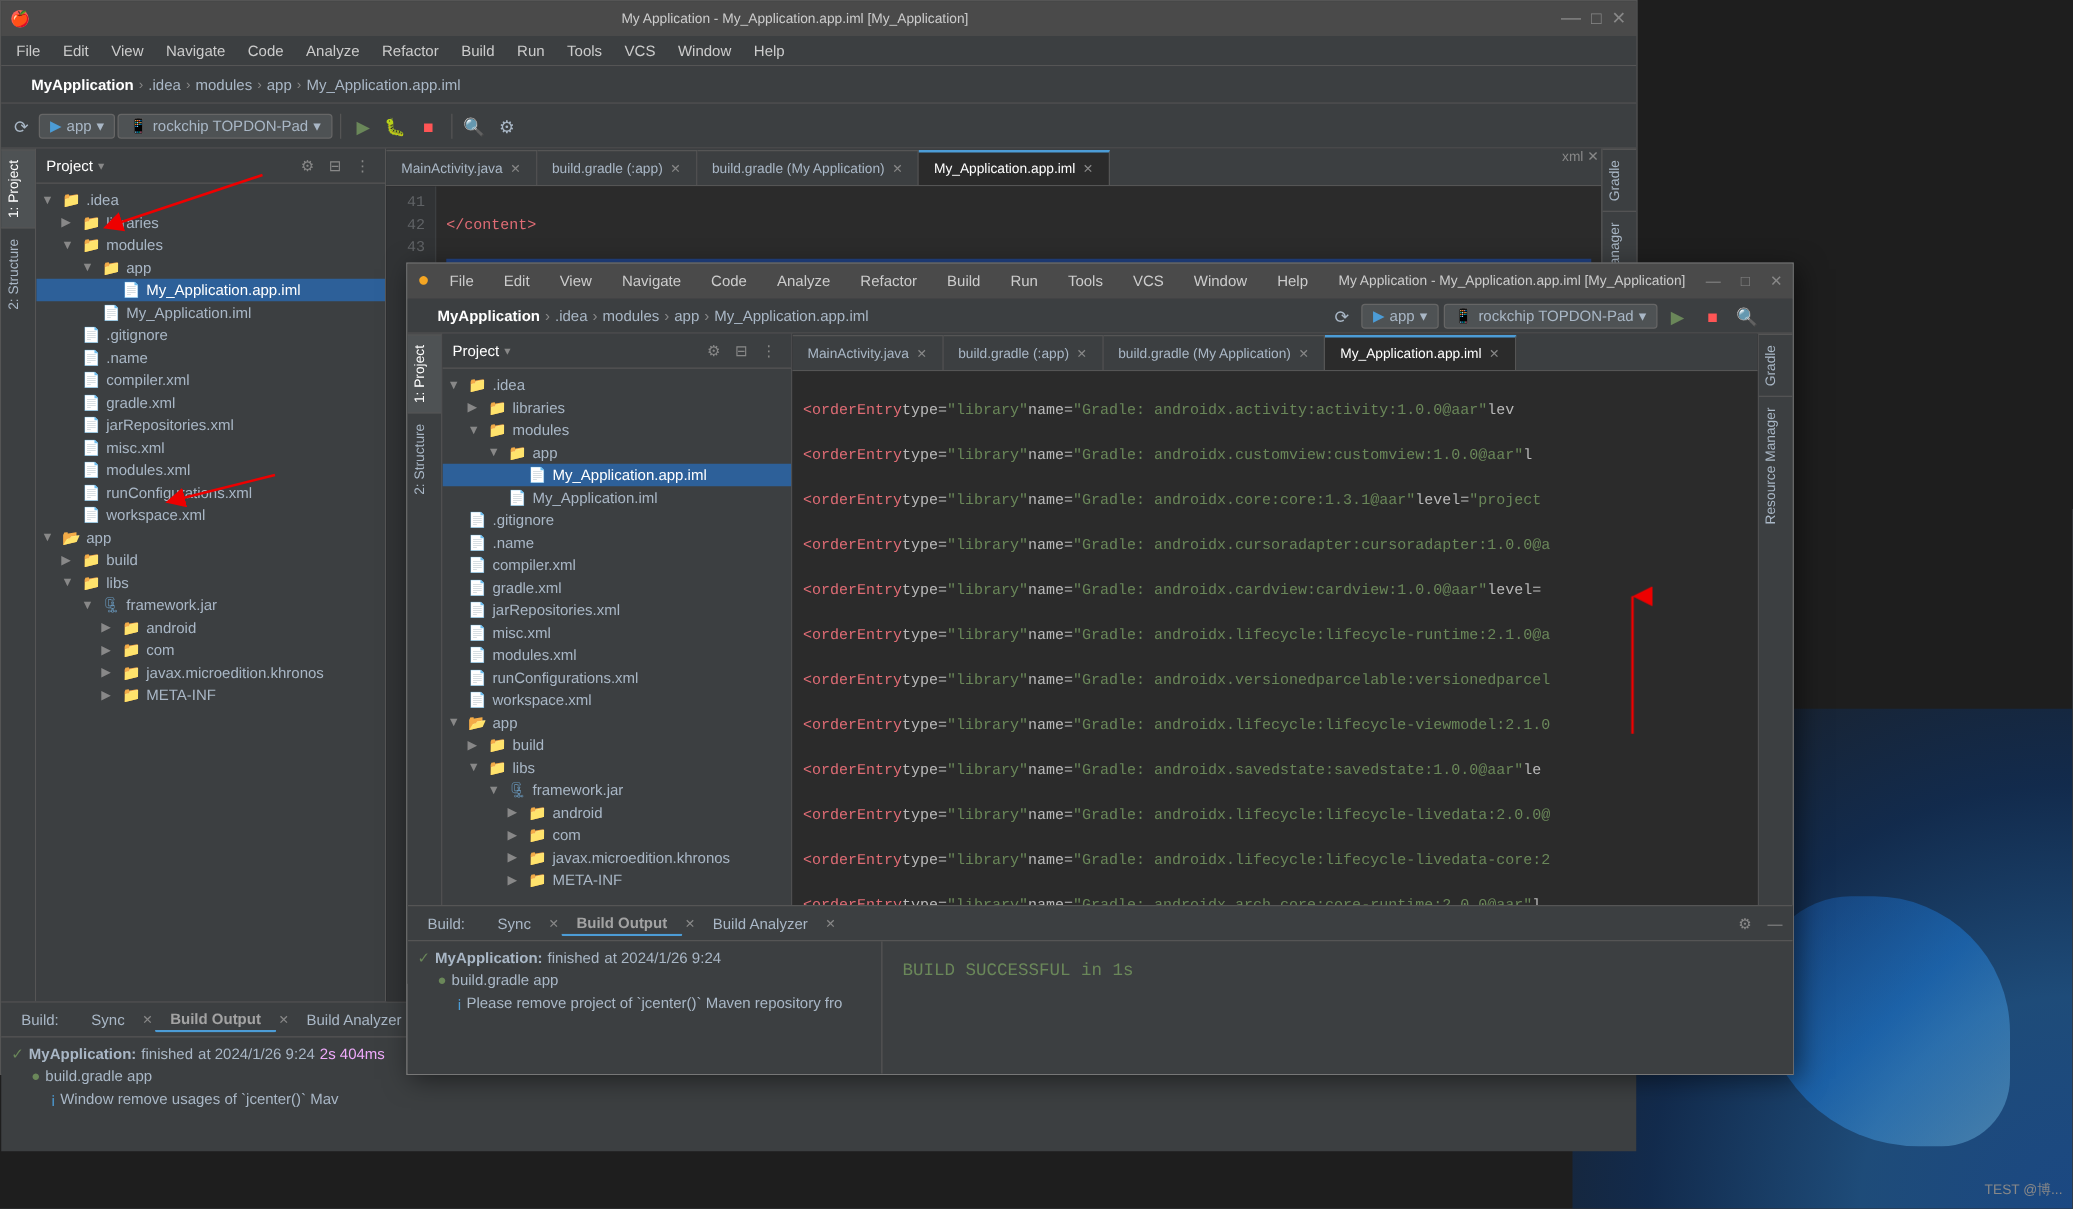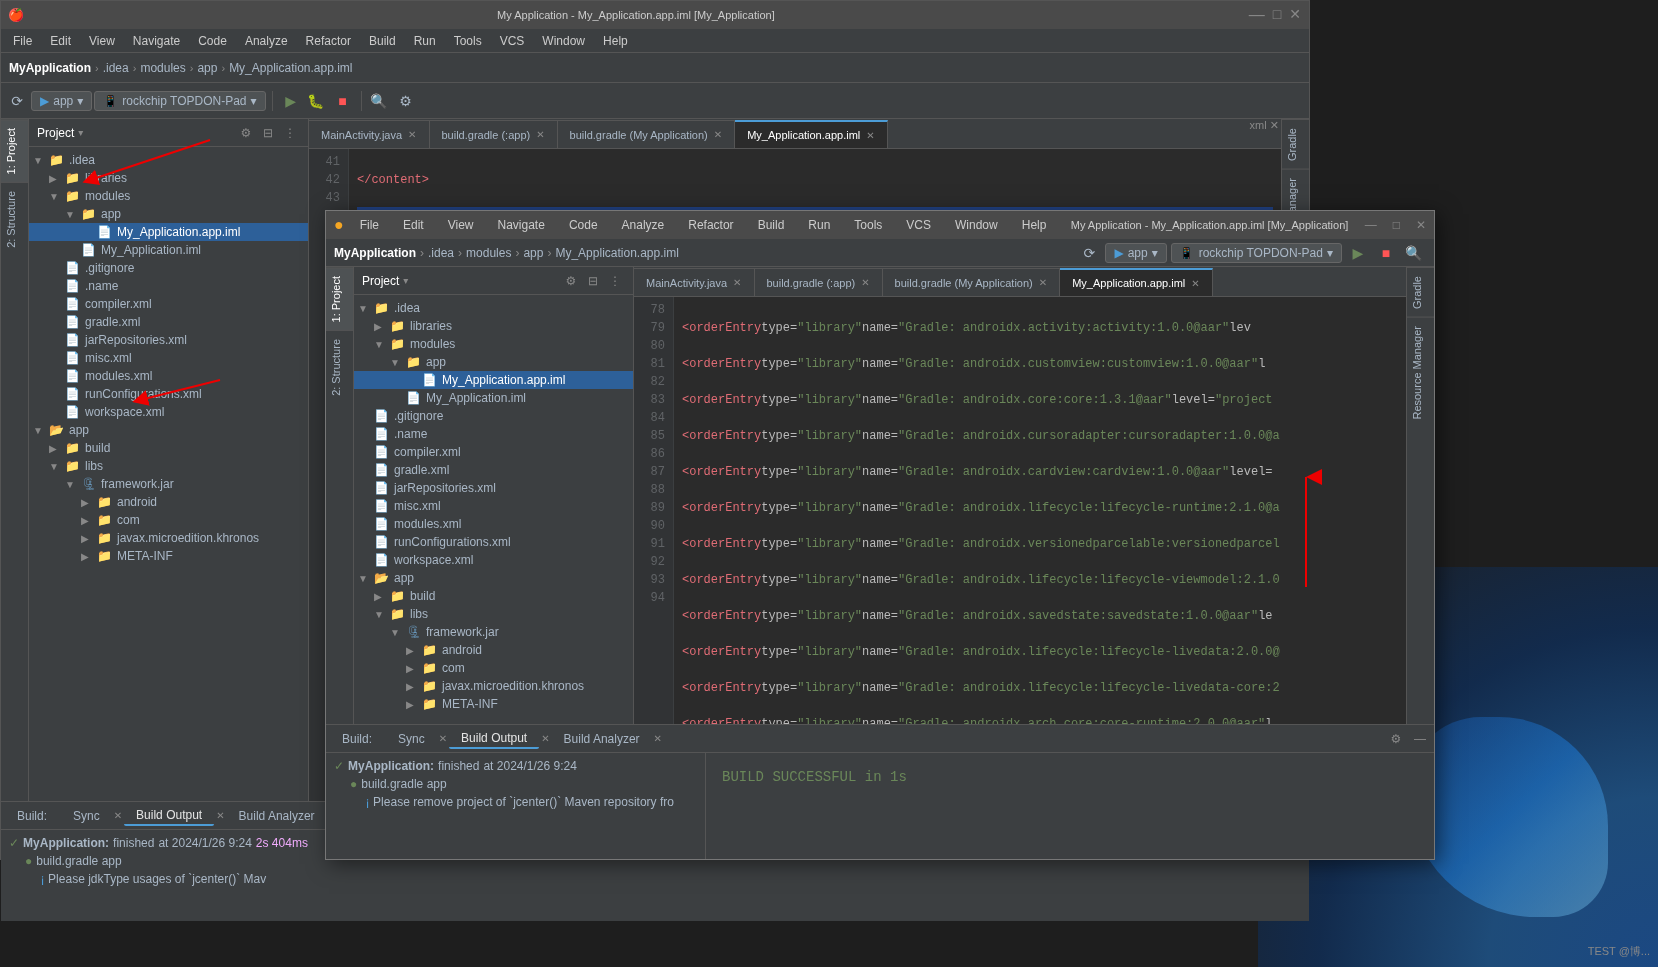--- a/index.html
+++ b/index.html
@@ -40,21 +40,21 @@
       border-bottom: 1px solid #555;
     }
     .menu-item { padding: 2px 8px; font-size: 12px; color: #ccc; cursor: pointer; border-radius: 2px; }
     
     
     .breadcrumb-bar {
       height: 30px;
       background: #3c3f41;
       display: flex;
       align-items: center;
-      padding: 0 8px;
+      padding: 0 24px;
       gap: 4px;
       border-bottom: 1px solid #555;
     }
     .breadcrumb-item { font-size: 12px; color: #a9b7c6; }
     .breadcrumb-sep { color: #888; font-size: 11px; }
     .breadcrumb-app { font-weight: bold; color: #fff; }
     
     
     .toolbar {
       height: 36px;
@@ -218,21 +218,21 @@
       padding: 0 4px;
       gap: 2px;
     }
     .bottom-tab {
       padding: 2px 12px;
       font-size: 12px;
       color: #a9b7c6;
       cursor: pointer;
       border-radius: 2px;
     }
-    .bottom-tab.active { color: #e5e5e5; border-bottom: 2px solid #4c9cd6; }
+    .bottom-tab.active { color: #a3a3a3; border-bottom: 2px solid #4c9cd6; font-weight: bold; }
     .bottom-content {
       flex: 1;
       overflow-y: auto;
       padding: 4px 8px;
       font-size: 12px;
     }
     
     
     .build-item { display: flex; align-items: flex-start; gap: 4px; padding: 2px 0; }
     
@@ -591,21 +591,21 @@
         <span>finished</span>
         <span>at 2024/1/26 9:24</span>
         <span style="color:#f0abfc;">2s 404ms</span>
       </div>
       <div class="build-item" style="margin-left:16px;">
         <span class="check-green">●</span>
         <span>build.gradle app</span>
       </div>
       <div class="build-item" style="margin-left:32px;">
         <span class="info-blue">ℹ</span>
-        <span>Please jdkType usages of `jcenter()` Mav</span>
+        <span>Window remove usages of `jcenter()` Mav</span>
       </div>
     </div>
   </div>
 </div>
 
 <svg style="position:absolute;top:130px;left:60px;pointer-events:none;z-index:6;" width="200" height="60">
   <defs>
       <marker id="ah1" markerWidth="8" markerHeight="8" refX="4" refY="4" orient="auto">
         <path d="M0,0 L0,8 L8,4 Z" fill="#e00"></path>
       </marker>
@@ -834,23 +834,20 @@
           <span>build.gradle (My Application)</span>
           <span class="tab-close">✕</span>
         </div>
         <div class="editor-tab active">
           <span>My_Application.app.iml</span>
           <span class="tab-close">✕</span>
         </div>
       </div>
 
       <div class="code-editor">
-        <div class="line-numbers">
-          78<br>79<br>80<br>81<br>82<br>83<br>84<br>85<br>86<br>87<br>88<br>89<br>90<br>91<br>92<br>93<br>94
-        </div>
         <div class="code-content">
 <span class="code-line"><span style="color:#e06c75;">&lt;orderEntry</span> <span style="color:#bababa;">type=</span><span style="color:#6a8759;">"library"</span> <span style="color:#bababa;">name=</span><span style="color:#6a8759;">"Gradle: androidx.activity:activity:1.0.0@aar"</span> <span style="color:#bababa;">lev</span></span>
 <span class="code-line"><span style="color:#e06c75;">&lt;orderEntry</span> <span style="color:#bababa;">type=</span><span style="color:#6a8759;">"library"</span> <span style="color:#bababa;">name=</span><span style="color:#6a8759;">"Gradle: androidx.customview:customview:1.0.0@aar"</span> <span style="color:#bababa;">l</span></span>
 <span class="code-line"><span style="color:#e06c75;">&lt;orderEntry</span> <span style="color:#bababa;">type=</span><span style="color:#6a8759;">"library"</span> <span style="color:#bababa;">name=</span><span style="color:#6a8759;">"Gradle: androidx.core:core:1.3.1@aar"</span> <span style="color:#bababa;">level=</span><span style="color:#6a8759;">"project</span></span>
 <span class="code-line"><span style="color:#e06c75;">&lt;orderEntry</span> <span style="color:#bababa;">type=</span><span style="color:#6a8759;">"library"</span> <span style="color:#bababa;">name=</span><span style="color:#6a8759;">"Gradle: androidx.cursoradapter:cursoradapter:1.0.0@a</span></span>
 <span class="code-line"><span style="color:#e06c75;">&lt;orderEntry</span> <span style="color:#bababa;">type=</span><span style="color:#6a8759;">"library"</span> <span style="color:#bababa;">name=</span><span style="color:#6a8759;">"Gradle: androidx.cardview:cardview:1.0.0@aar"</span> <span style="color:#bababa;">level=</span></span>
 <span class="code-line"><span style="color:#e06c75;">&lt;orderEntry</span> <span style="color:#bababa;">type=</span><span style="color:#6a8759;">"library"</span> <span style="color:#bababa;">name=</span><span style="color:#6a8759;">"Gradle: androidx.lifecycle:lifecycle-runtime:2.1.0@a</span></span>
 <span class="code-line"><span style="color:#e06c75;">&lt;orderEntry</span> <span style="color:#bababa;">type=</span><span style="color:#6a8759;">"library"</span> <span style="color:#bababa;">name=</span><span style="color:#6a8759;">"Gradle: androidx.versionedparcelable:versionedparcel</span></span>
 <span class="code-line"><span style="color:#e06c75;">&lt;orderEntry</span> <span style="color:#bababa;">type=</span><span style="color:#6a8759;">"library"</span> <span style="color:#bababa;">name=</span><span style="color:#6a8759;">"Gradle: androidx.lifecycle:lifecycle-viewmodel:2.1.0</span></span>
 <span class="code-line"><span style="color:#e06c75;">&lt;orderEntry</span> <span style="color:#bababa;">type=</span><span style="color:#6a8759;">"library"</span> <span style="color:#bababa;">name=</span><span style="color:#6a8759;">"Gradle: androidx.savedstate:savedstate:1.0.0@aar"</span> <span style="color:#bababa;">le</span></span>

